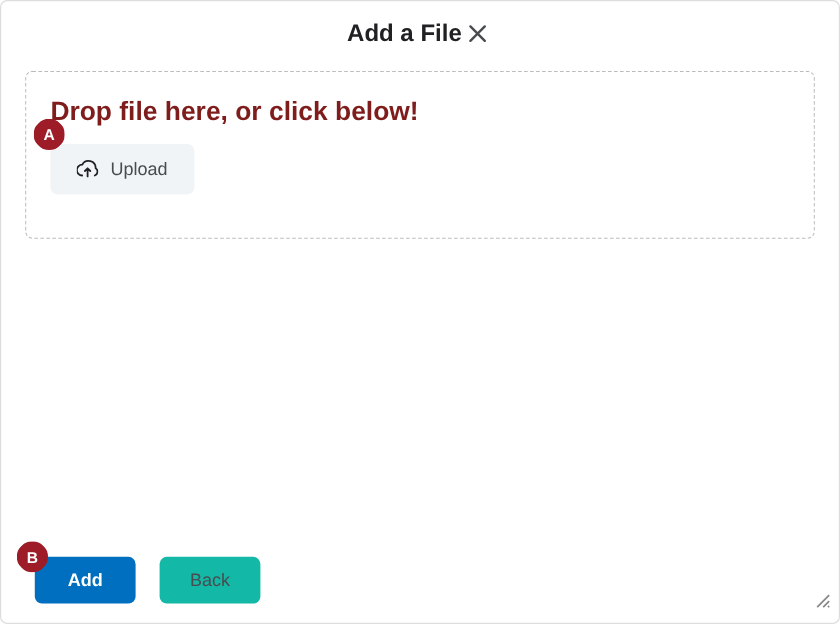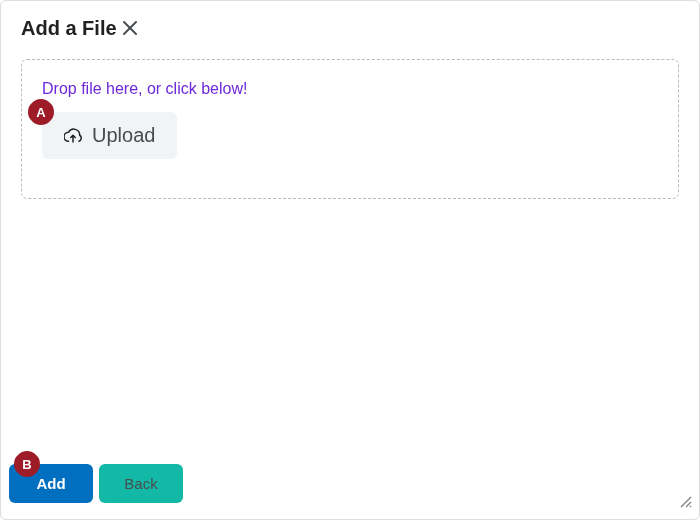--- a/index.html
+++ b/index.html
@@ -8,21 +8,21 @@
       background: #fff;
       width: 700px;
       height: 520px;
       position: relative;
       border: 1px solid #ddd;
       border-radius: 6px;
       overflow: hidden;
     }
     .header {
       display: flex;
-      justify-content: flex-start;
+      justify-content: center;
       align-items: center;
       padding: 14px 20px 8px 20px;
     }
     .title {
       font-size: 20px;
       font-weight: 700;
       color: #202122;
     }
     .close-btn {
       background: none;
@@ -37,46 +37,46 @@
     .content {
       padding: 10px 20px;
     }
     .dropzone {
       border: 1px dashed #bbb;
       border-radius: 6px;
       padding: 20px 20px 24px 20px;
       min-height: 140px;
     }
     .drop-text {
-      font-size: 16px;
-      color: #6d28d9;
+      font-size: 22px;
+      color: #7f1d1d;
       margin-bottom: 14px;
-      font-weight: 400;
+      font-weight: 700;
     }
     .upload-btn {
       background: #f1f4f7;
       border: none;
       border-radius: 6px;
       padding: 12px 22px;
-      font-size: 20px;
+      font-size: 15px;
       color: #494c4e;
       cursor: pointer;
       display: inline-flex;
       align-items: center;
       gap: 10px;
       font-weight: 400;
     }
     .footer {
       position: absolute;
       bottom: 0;
       left: 0;
       right: 0;
-      padding: 16px 8px;
+      padding: 16px 28px;
       display: flex;
-      gap: 6px;
+      gap: 20px;
       align-items: flex-start;
     }
     .btn {
       border: none;
       border-radius: 6px;
       padding: 11px 24px;
       font-size: 15px;
       cursor: pointer;
       min-width: 84px;
       font-weight: 400;

